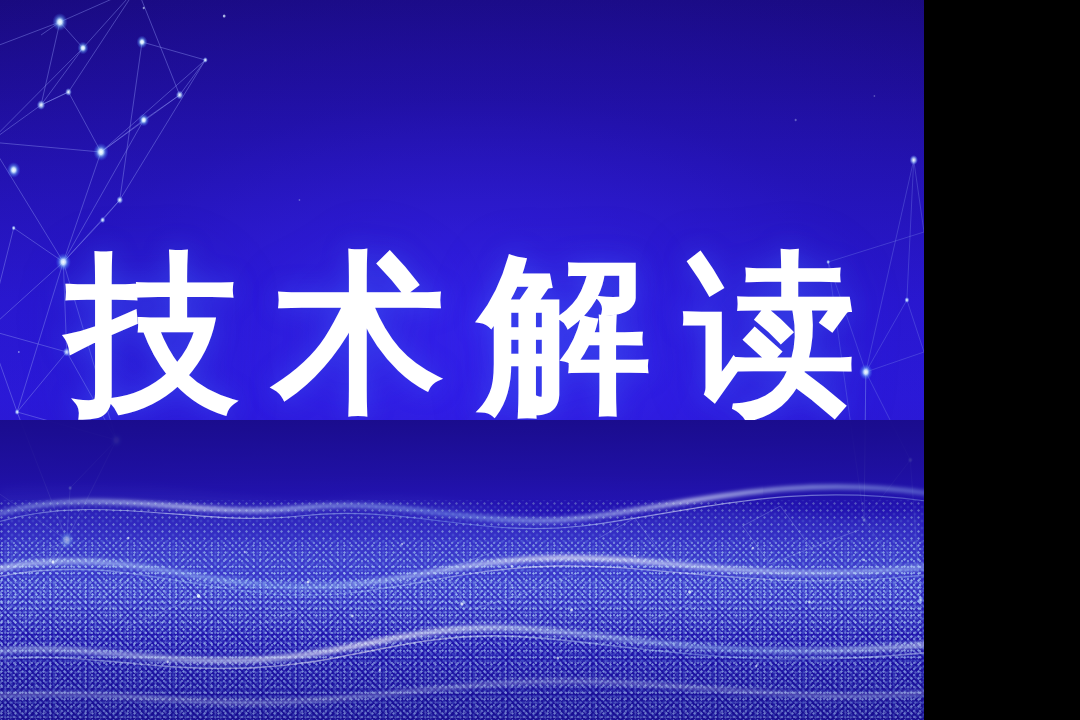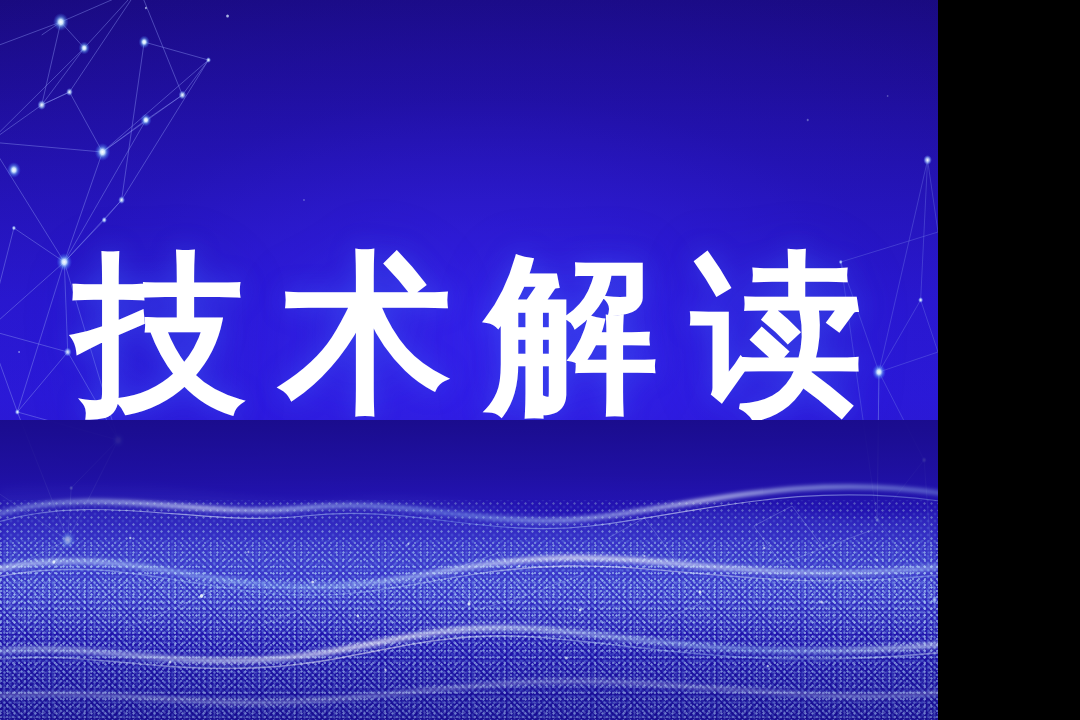--- a/index.html
+++ b/index.html
@@ -11,21 +11,20 @@
   body {
     font-family: "Liberation Sans", "DejaVu Sans", sans-serif;
   }
 
   #banner {
     position: relative;
     width: 924px;
     height: 720px;
     overflow: hidden;
     background: #8b5cf6;
-    padding-left: 14px;
   }
 
   
   .bg-gradient {
     position: absolute;
     inset: 0;
     background: linear-gradient(180deg,
         #190a7e   0%,
         #1d0d92  12%,
         #2313b2  28%,

